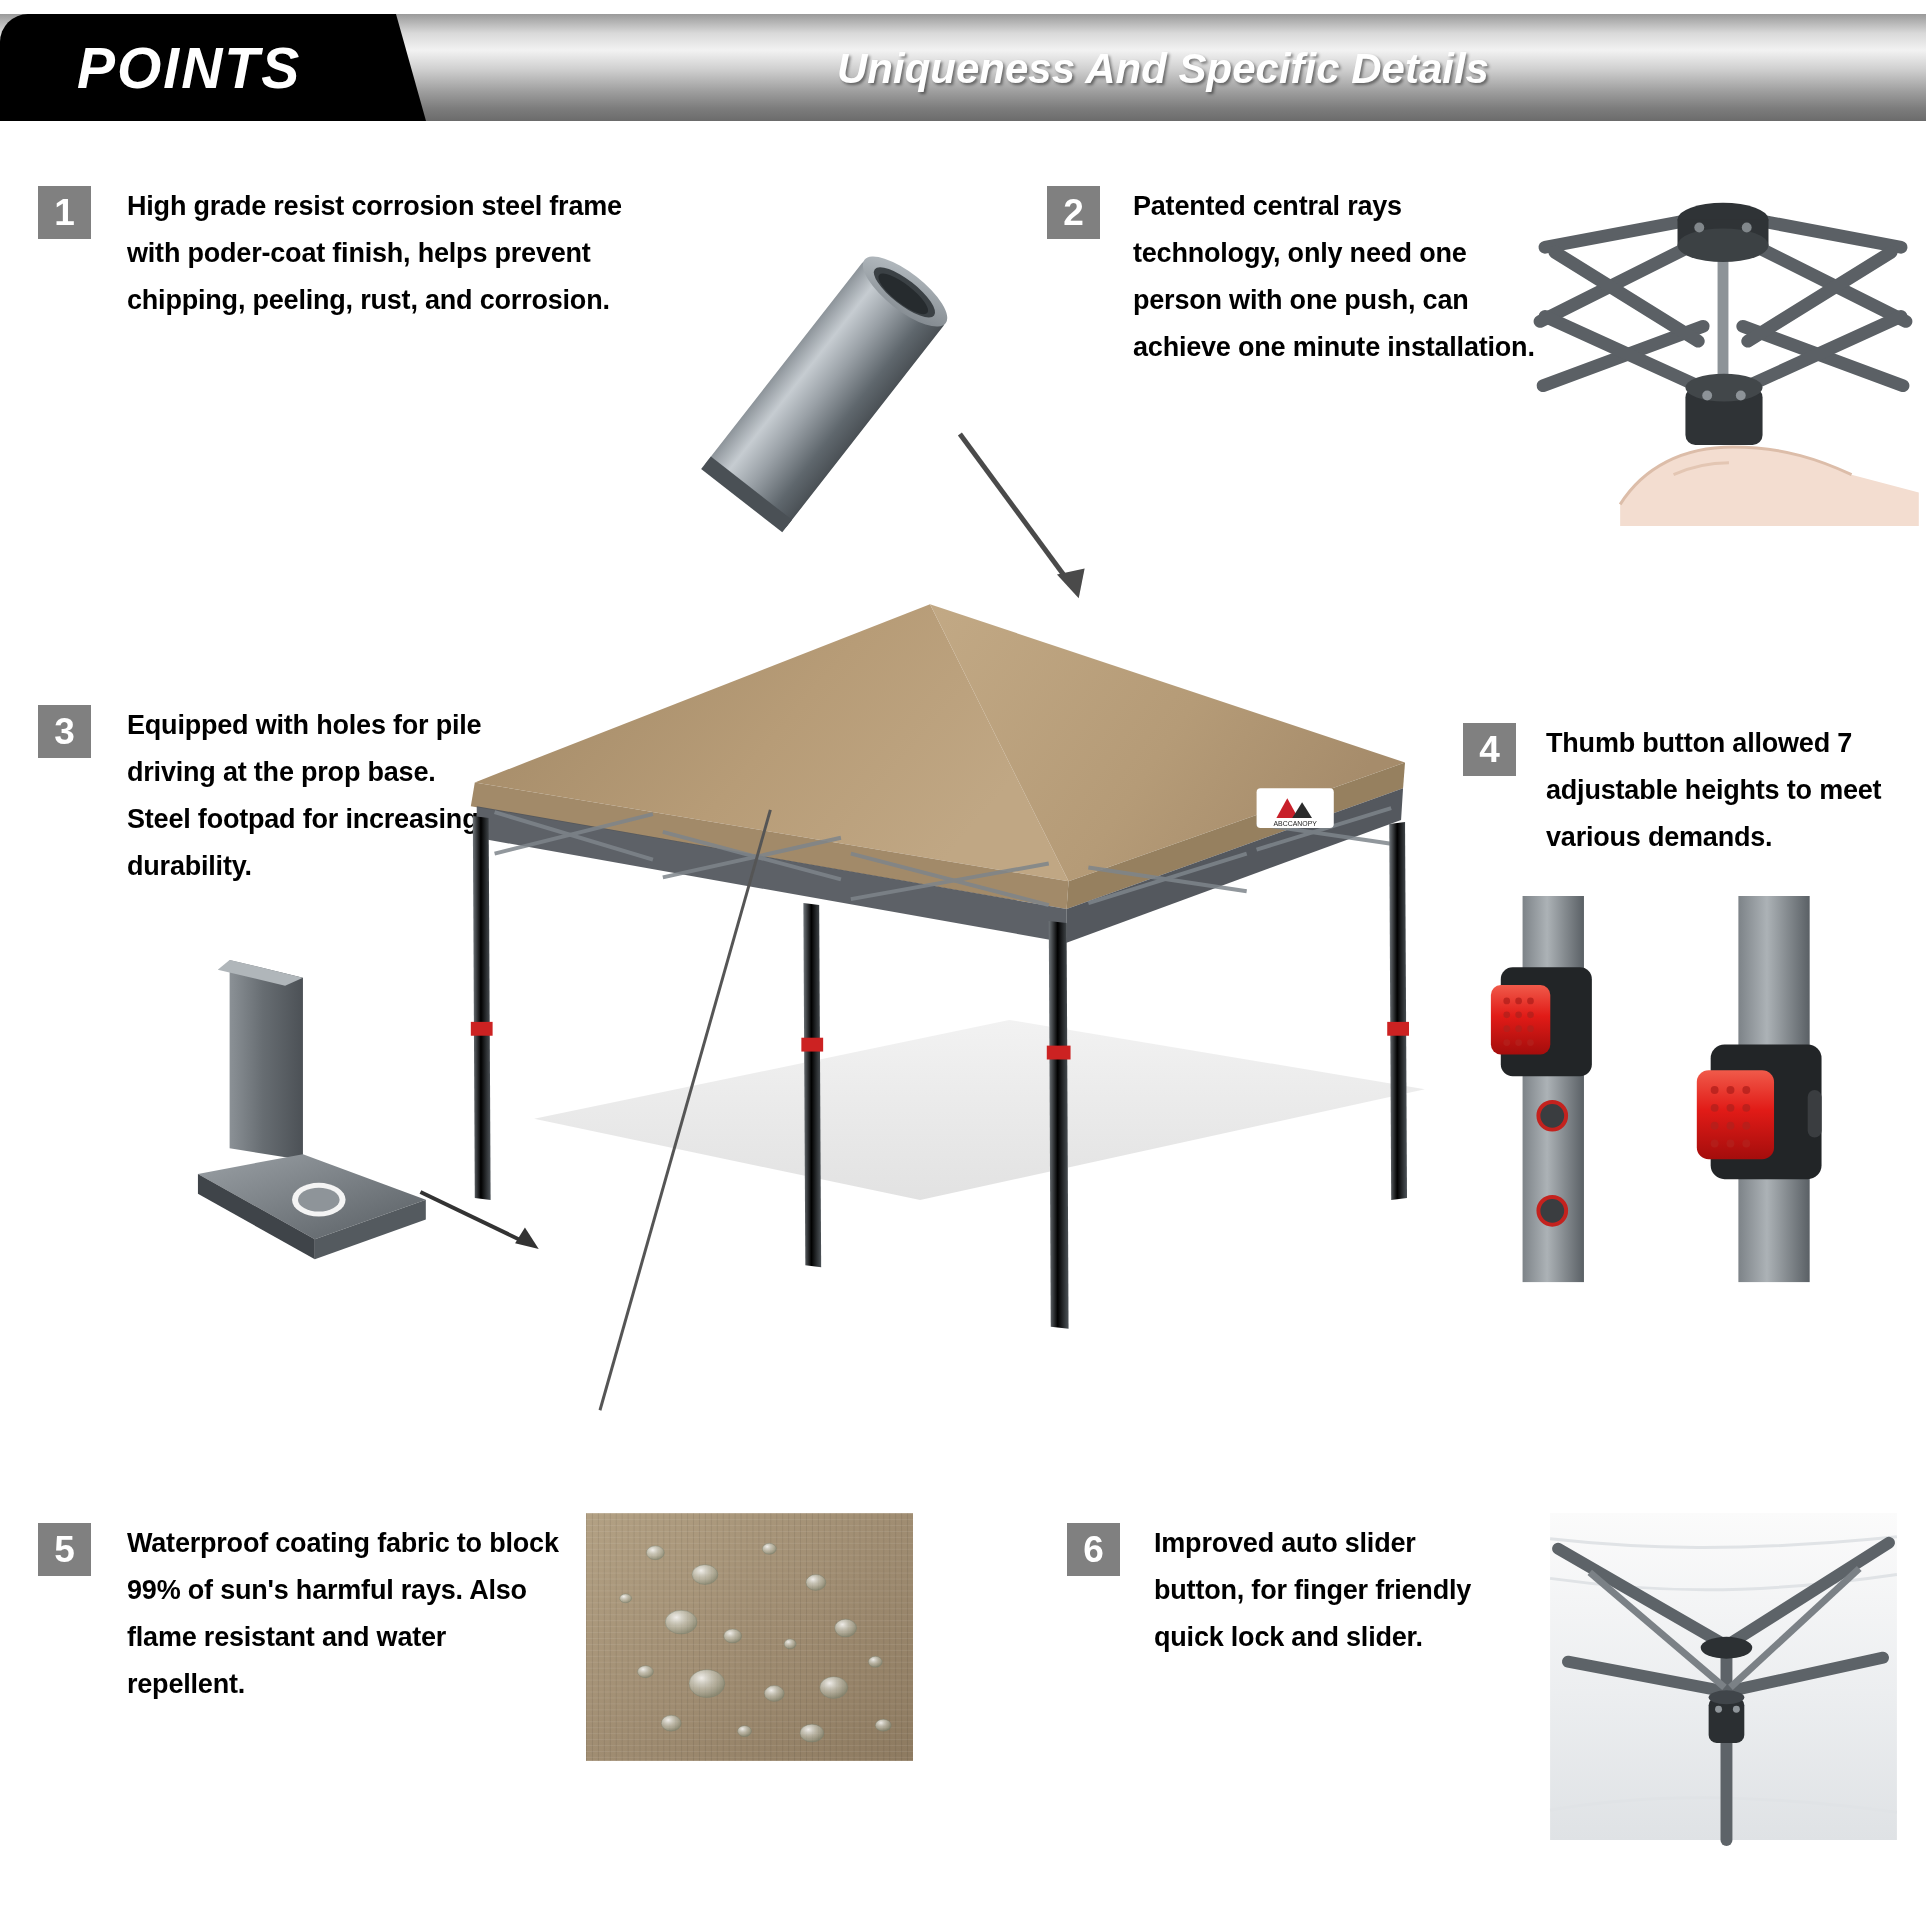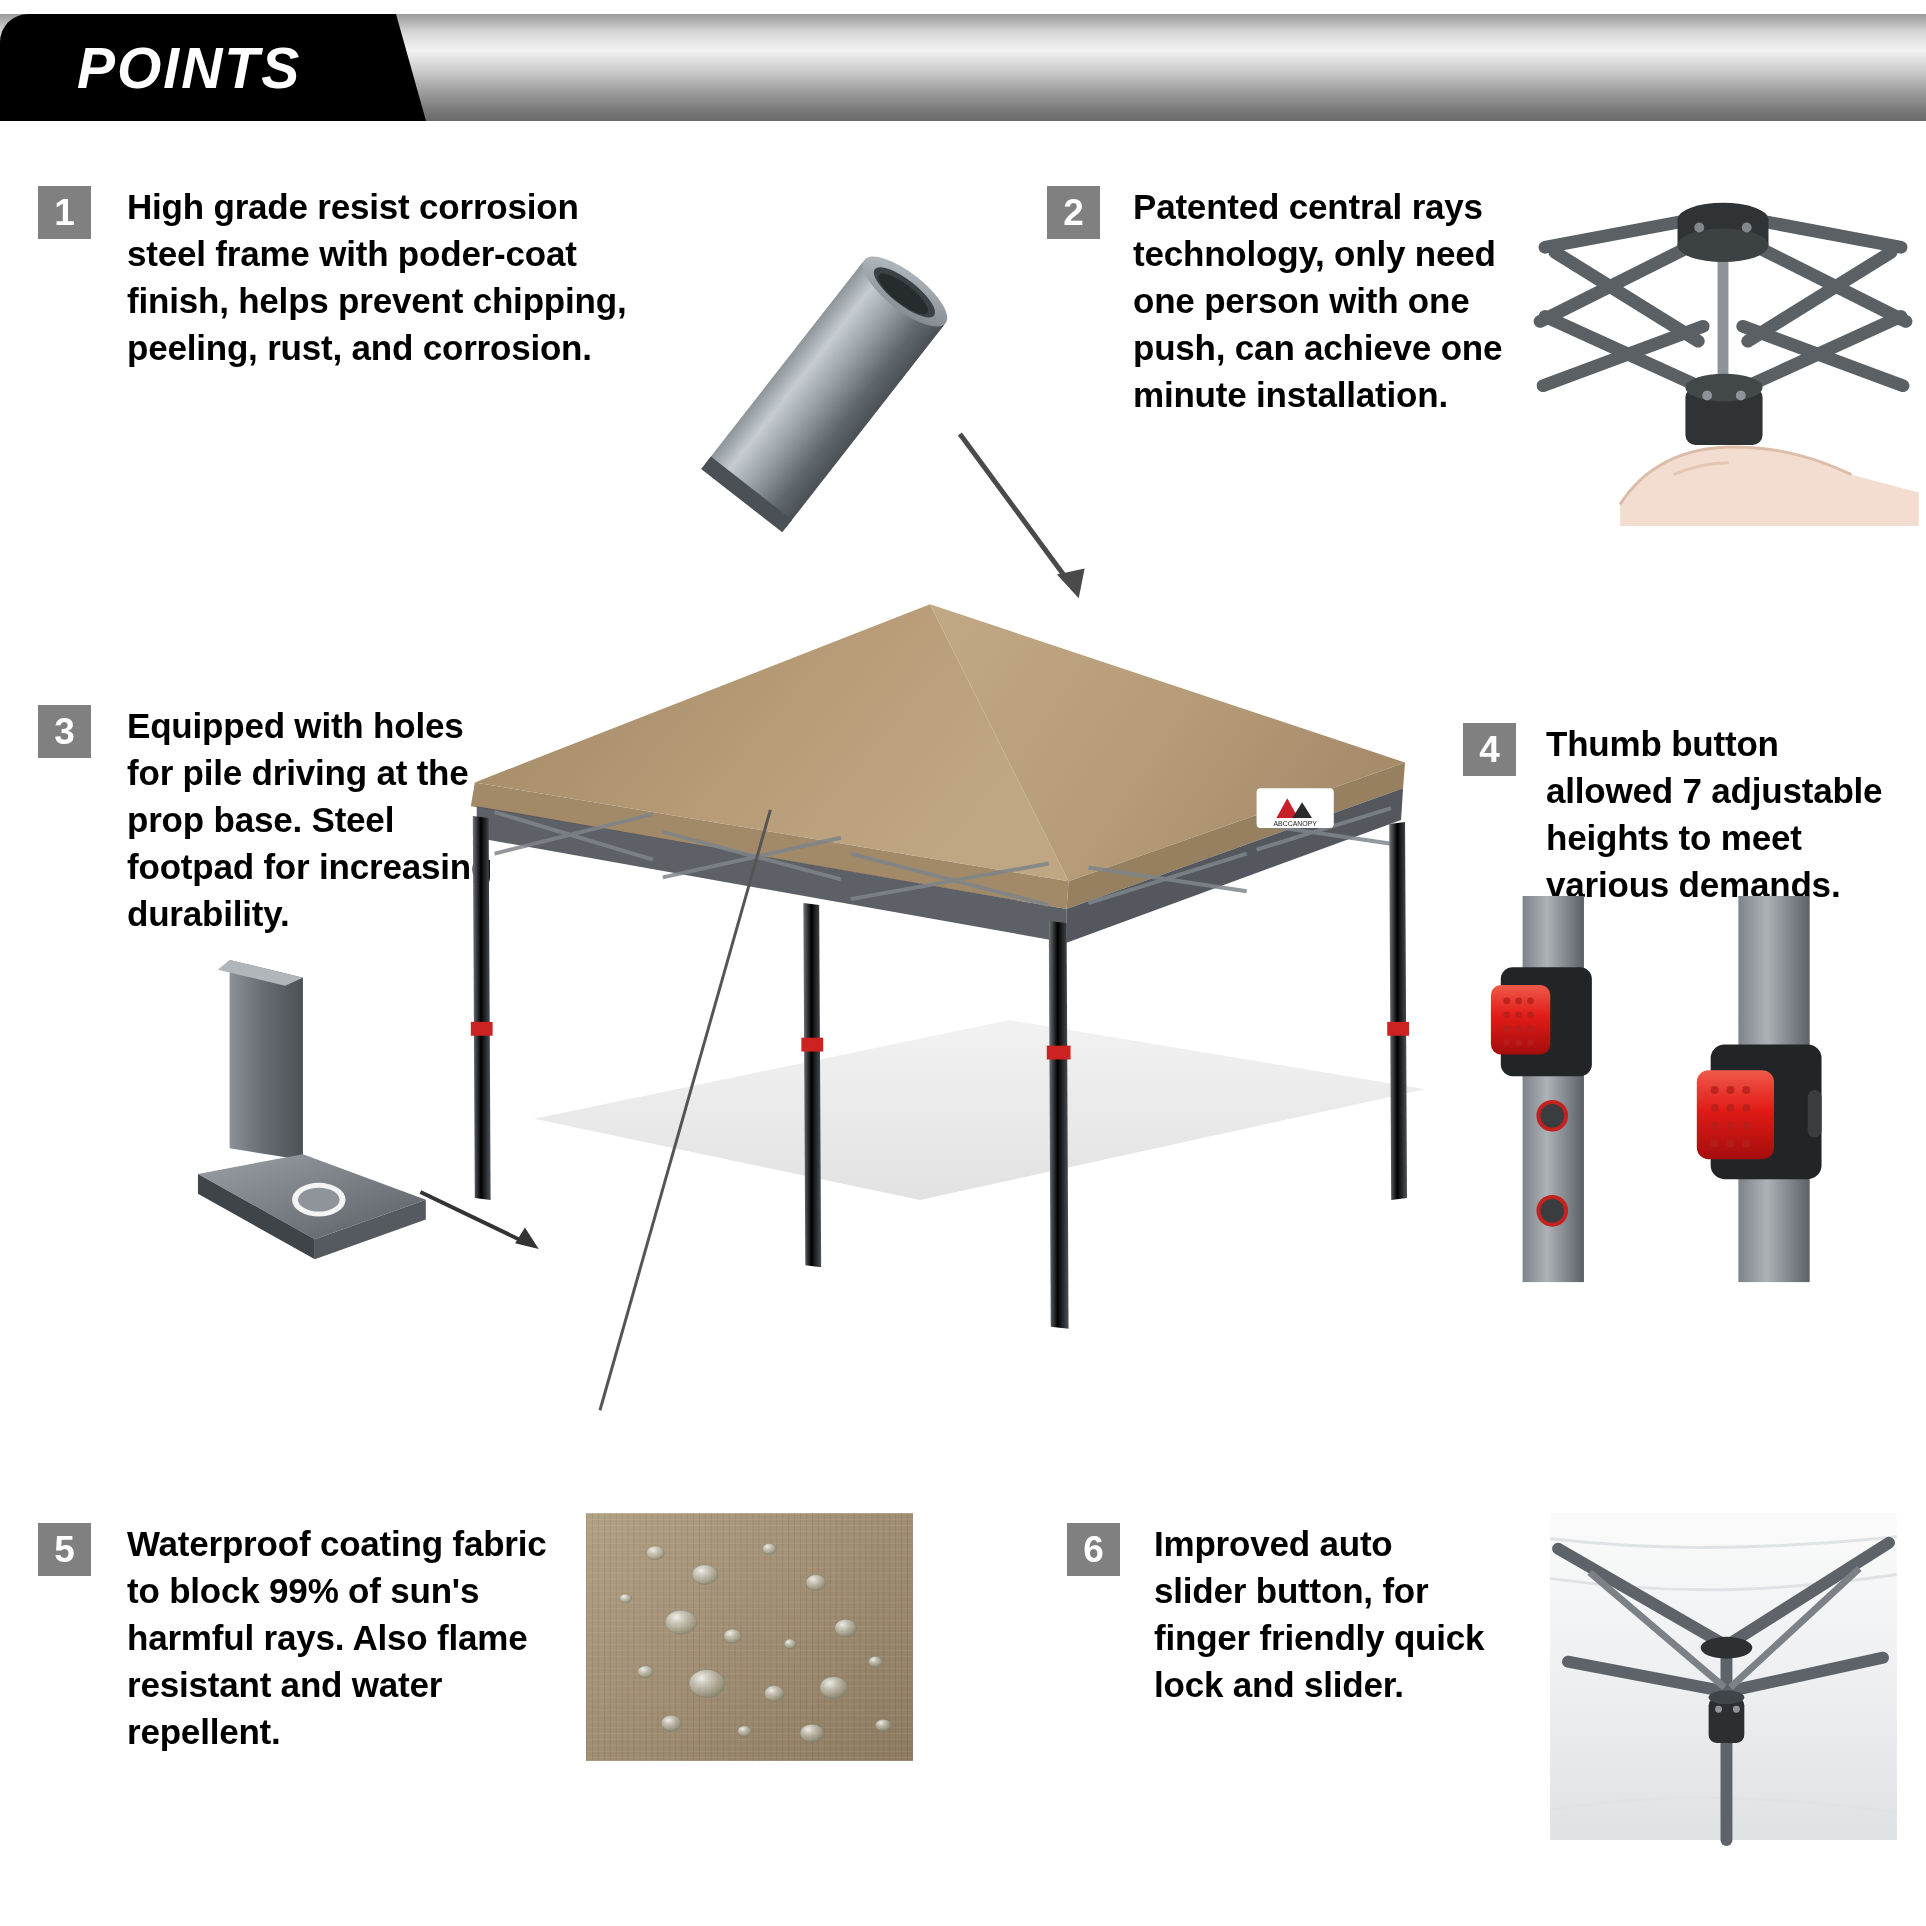--- a/index.html
+++ b/index.html
@@ -89,39 +89,40 @@
     background: #808080;
     color: #ffffff;
     font-size: 37px;
     font-weight: bold;
     text-align: center;
     line-height: 53px;
   }
   .ptext {
     position: absolute;
     color: #000000;
-    font-size: 35px;
+    font-size: 27px;
     font-weight: bold;
     line-height: 47px;
     letter-spacing: -0.2px;
   }
 
   
   .art { position: absolute; }
 
   svg { display: block; overflow: visible; }
 </style>
 </head>
 <body>
 
 <div class="header">
   <div class="header-bar"></div>
   <div class="header-black"></div>
   <div class="header-black-round"></div>
   <div class="points-title">POINTS</div>
+  <div class="header-subtitle">Uniqueness And Specific Details</div>
 </div>
 
 <div class="point" style="left:0;top:0;">
   <div class="badge" style="left:38px;top:186px;">1</div>
   <div class="ptext" style="left:127px;top:183px;width:515px;">High grade resist corrosion steel frame with poder-coat finish, helps prevent chipping, peeling, rust, and corrosion.</div>
 </div>
 
 <div class="art" style="left:693px;top:248px;width:297px;height:327px;">
   <svg width="297" height="327" viewBox="0 0 300 330">
     <defs>

